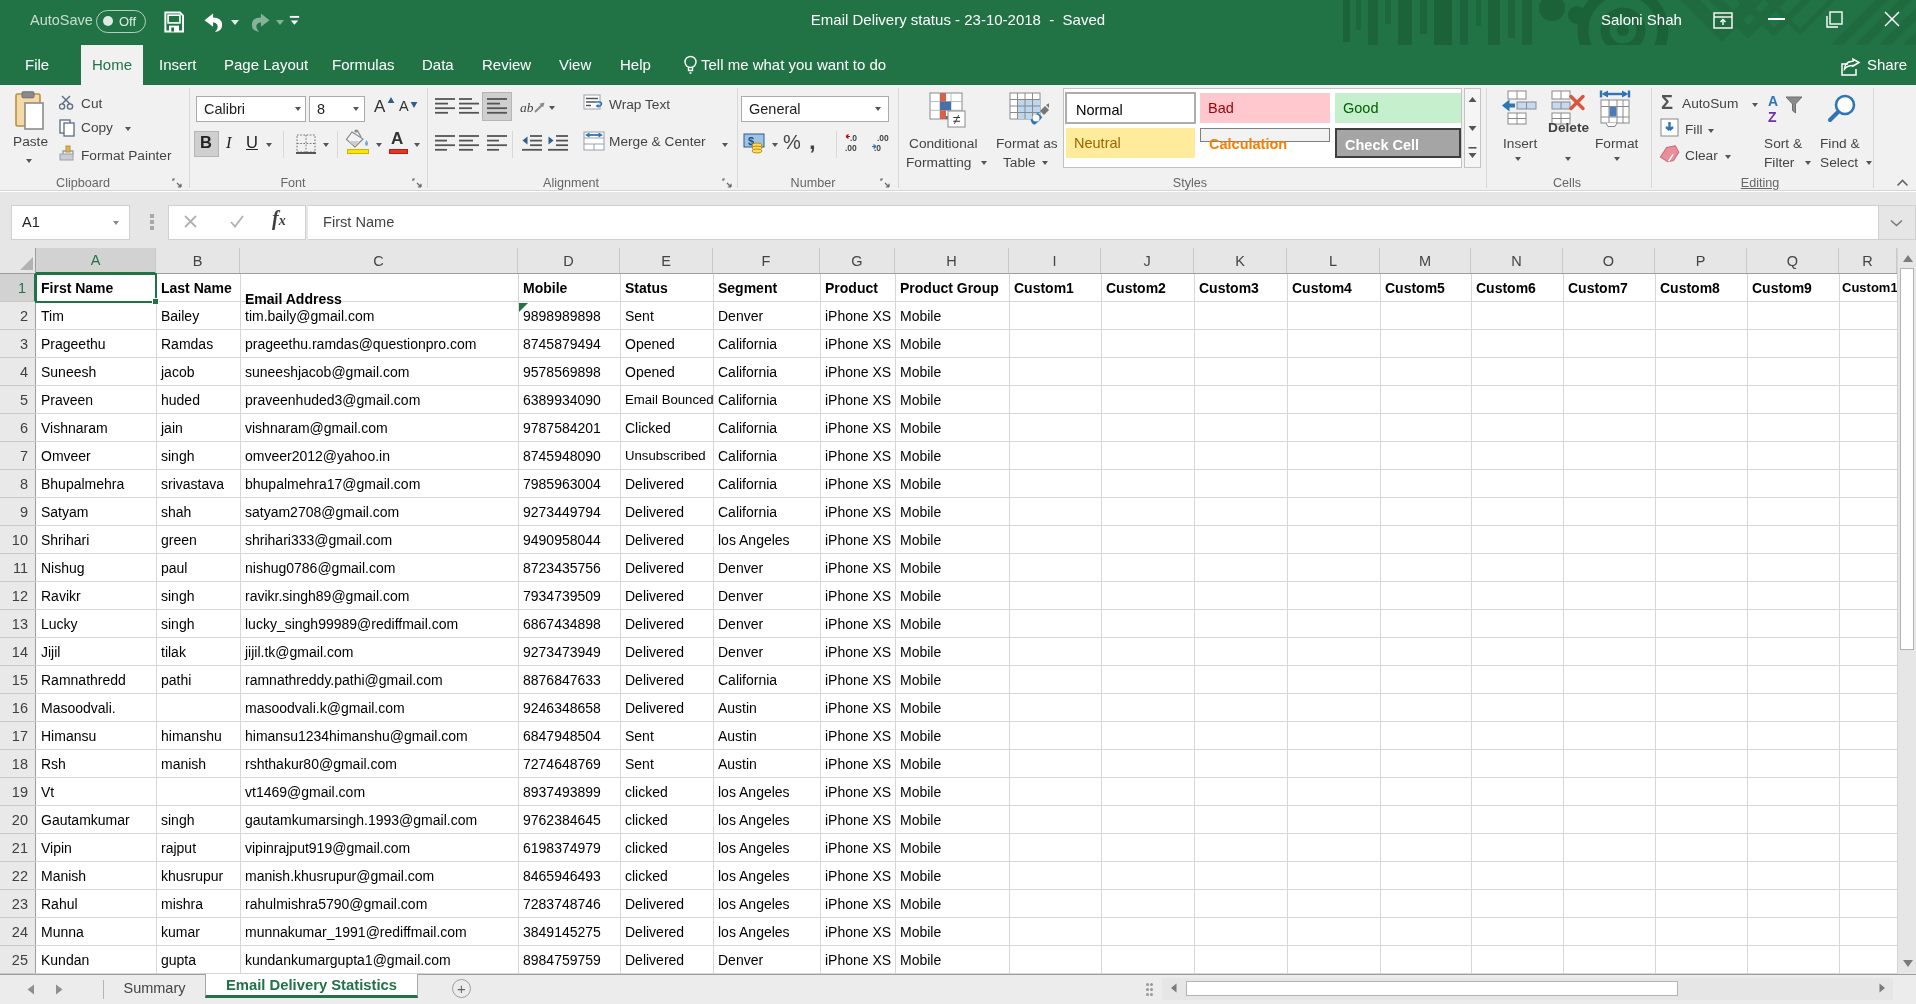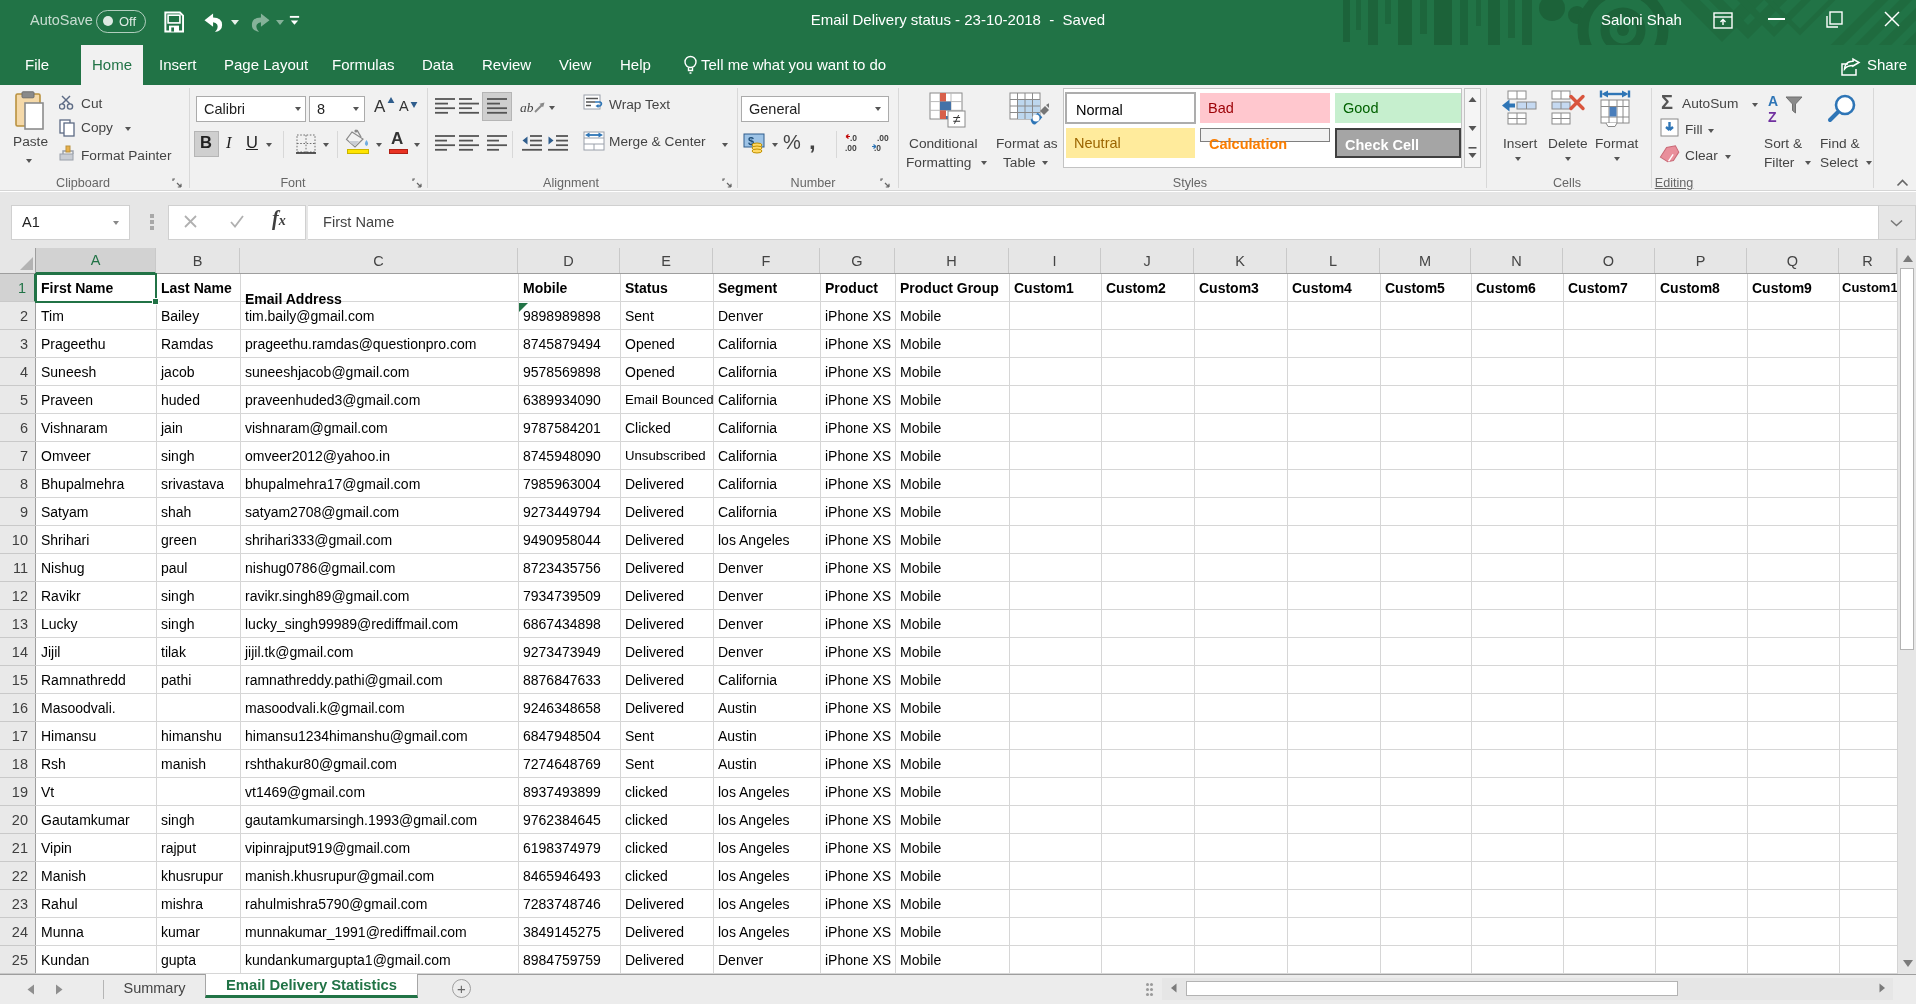--- a/index.html
+++ b/index.html
@@ -426,21 +426,21 @@
         <line x1="3" y1="16.5" x2="31" y2="16.5"></line>
         <line x1="3" y1="27" x2="31" y2="27"></line>
         <line x1="11" y1="10" x2="11" y2="33"></line>
         <line x1="19" y1="10" x2="19" y2="33"></line>
         <line x1="25" y1="10" x2="25" y2="33"></line>
         <path d="M8 33 l2 3.5 h7 l2 -3.5"></path>
       </g>
       <rect x="11.5" y="17" width="7" height="9.5" fill="#4a7ebb"></rect>
     </svg>
 <div class="rlab" style="left:1503px;top:51px;">Insert</div>
-<div class="rlab" style="left:1548px;top:51px;">Delete</div>
+<div class="rlab" style="left:1548px;top:35px;font-weight:bold;">Delete</div>
 <div class="rlab" style="left:1595px;top:51px;">Format</div>
 <div class="a dd" style="left:1515px;top:72px;"></div>
 <div class="a dd" style="left:1565px;top:72px;"></div>
 <div class="a dd" style="left:1614px;top:72px;"></div>
 <div class="glab" style="left:1537px;top:91px;width:60px;">Cells</div>
 <div class="a" style="left:1661px;top:6px;font-size:20px;font-weight:bold;color:#555;">Σ</div>
 <div class="rlab" style="left:1682px;top:11px;">AutoSum</div>
 <div class="a dd" style="left:1752px;top:18px;"></div>
 <svg class="a" style="left:1660px;top:33px" width="19" height="19" viewBox="0 0 19 19">
       <rect x="1" y="1" width="17" height="17" fill="#fff" stroke="#8a8a8a"></rect>
@@ -462,21 +462,21 @@
 <div class="rlab" style="left:1764px;top:51px;">Sort &amp;</div>
 <div class="rlab" style="left:1764px;top:70px;">Filter</div>
 <div class="a dd" style="left:1805px;top:76px;"></div>
 <svg class="a" style="left:1826px;top:8px" width="32" height="32" viewBox="0 0 32 32">
       <circle cx="19" cy="12" r="9" fill="#fff" stroke="#2e75b6" stroke-width="2.6"></circle>
       <line x1="12" y1="19" x2="4" y2="27" stroke="#2e75b6" stroke-width="4" stroke-linecap="round"></line>
     </svg>
 <div class="rlab" style="left:1820px;top:51px;">Find &amp;</div>
 <div class="rlab" style="left:1820px;top:70px;">Select</div>
 <div class="a dd" style="left:1866px;top:76px;"></div>
-<div class="glab" style="left:1644px;top:91px;width:60px;text-decoration:underline;">Editing</div>
+<div class="glab" style="left:1730px;top:91px;width:60px;text-decoration:underline;">Editing</div>
 <svg class="a" style="left:1896px;top:93px" width="13" height="9" viewBox="0 0 13 9">
       <path d="M1.5 7.5 L6.5 2.5 11.5 7.5" stroke="#666" fill="none" stroke-width="1.6"></path>
     </svg>
 </div>
 <div class="a" style="left:0;top:192px;width:1916px;height:56px;background:#e6e6e6;"></div>
 <div class="a" style="left:11px;top:205px;width:119px;height:35px;background:#fff;border:1px solid #d0d0d0;font-size:14.5px;color:#222;line-height:33px;padding-left:10px;">A1</div>
 <div class="a dd" style="left:113px;top:221px;border-top-color:#888;"></div>
 <div class="a" style="left:150px;top:214px;width:3.5px;height:3.5px;background:#a8a8a8;box-shadow:0 6px 0 #a8a8a8,0 12px 0 #a8a8a8;"></div>
 <div class="a" style="left:168px;top:205px;width:138px;height:35px;background:#fff;border:1px solid #d0d0d0;"></div>
 <svg class="a" style="left:183px;top:214px" width="15" height="15" viewBox="0 0 15 15">

